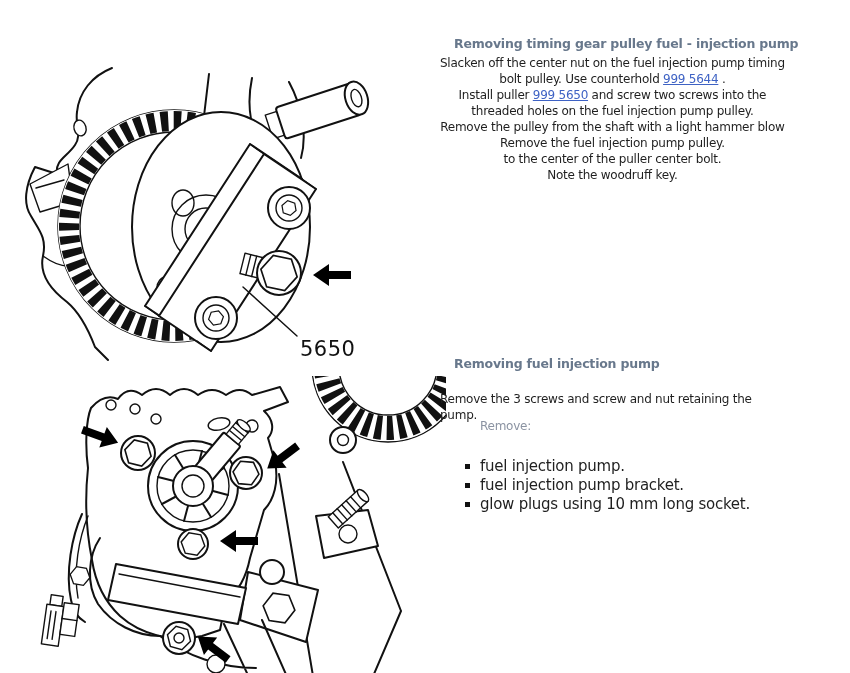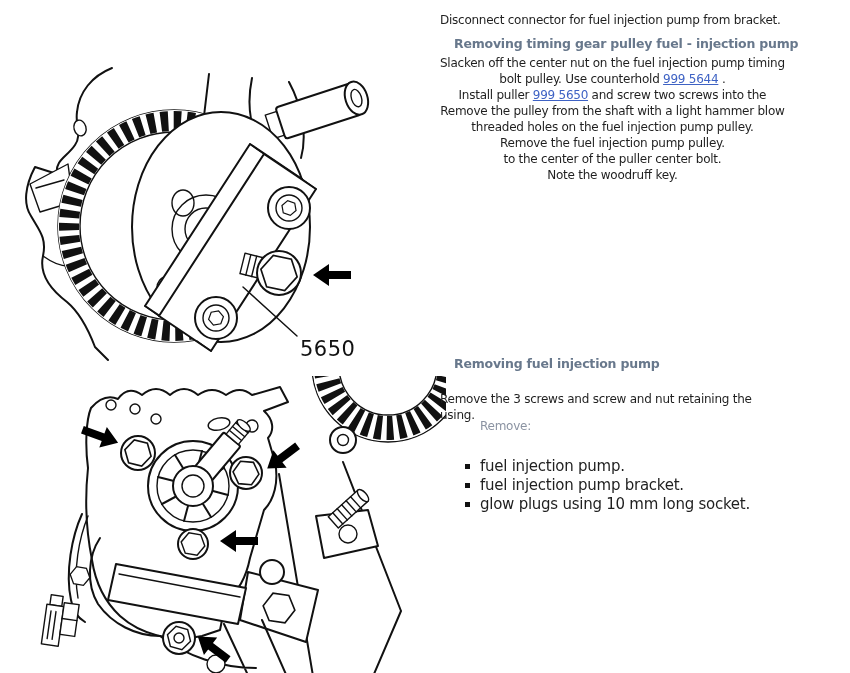--- a/index.html
+++ b/index.html
@@ -203,38 +203,37 @@
       <g>
         <use href="#arrowL" transform="translate(98 438) rotate(200)" class="blk"></use>
         <use href="#arrowL" transform="translate(244 443) rotate(-37)" class="blk"></use>
         <use href="#arrowL" transform="translate(204 513)" class="blk"></use>
         <use href="#arrowL" transform="translate(189 611) rotate(37)" class="blk"></use>
       </g>
     </svg>
   </figure>
 
   <div class="col">
-    <div class="line intro">Disconnect connector for fuel injection pump from bracket.</div>
 
     <h2 class="sec" id="h-pulley">Removing timing gear pulley fuel - injection pump</h2>
     <div class="block" id="pulley-lines">
         <div class="tline"><span>Slacken off the center nut on the fuel injection pump timing</span></div>
         <div class="tline"><span>bolt pulley. Use counterhold </span><a class="doclink" href="#">999 5644</a><span> .</span></div>
         <div class="tline"><span>Install puller </span><a class="doclink" href="#">999 5650</a><span> and screw two screws into the</span></div>
+        <div class="tline"><span>threaded holes on the fuel injection pump pulley.</span></div>
         <div class="tline"><span>Remove the pulley from the shaft with a light hammer blow</span></div>
-        <div class="tline"><span>threaded holes on the fuel injection pump pulley.</span></div>
         <div class="tline"><span>Remove the fuel injection pump pulley.</span></div>
         <div class="tline"><span>to the center of the puller center bolt.</span></div>
         <div class="tline"><span>Note the woodruff key.</span></div>
       </div>
 
     <h2 class="sec" id="h-pump">Removing fuel injection pump</h2>
     <div class="block" id="pump-lines">
         <div class="tline"><span>Remove the 3 screws and screw and nut retaining the</span></div>
-        <div class="tline"><span>using.</span></div>
+        <div class="tline"><span>pump.</span></div>
       </div>
 
     <div class="note">Remove:</div>
     <ul class="sqlist" id="remove-list">
         <li>fuel injection pump.</li>
         <li>fuel injection pump bracket.</li>
         <li>glow plugs using 10 mm long socket.</li>
       </ul>
   </div>
 </div>

